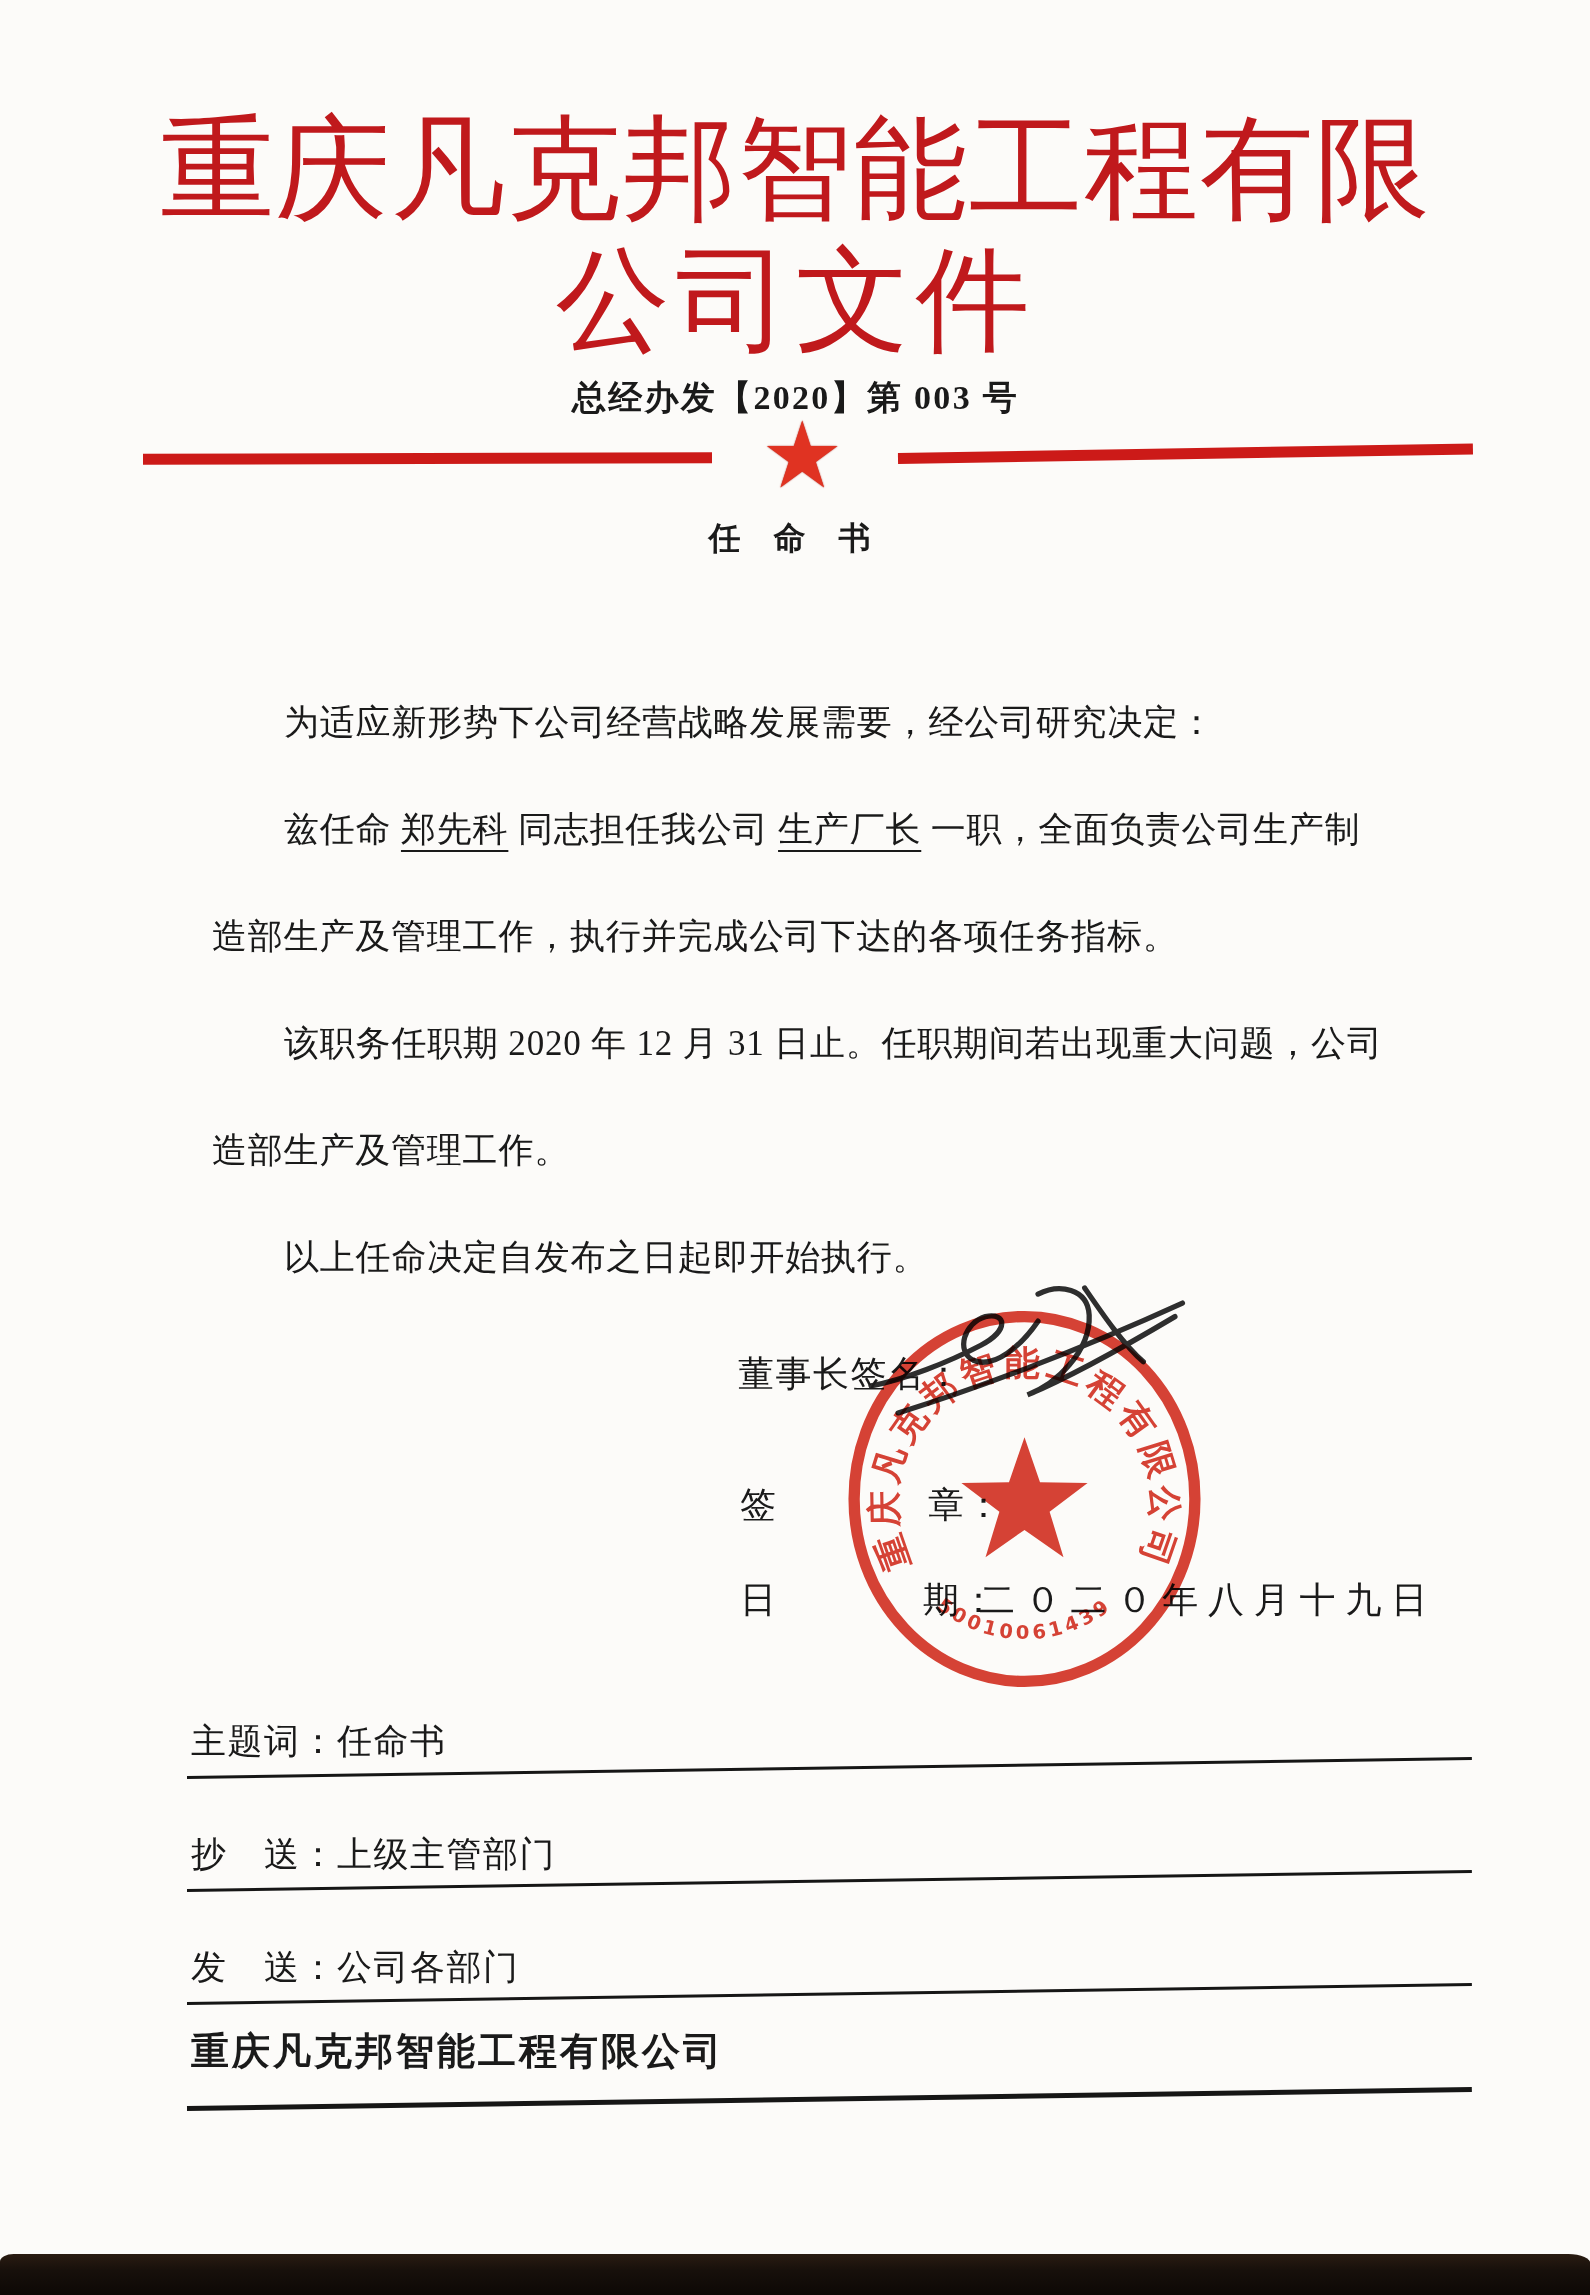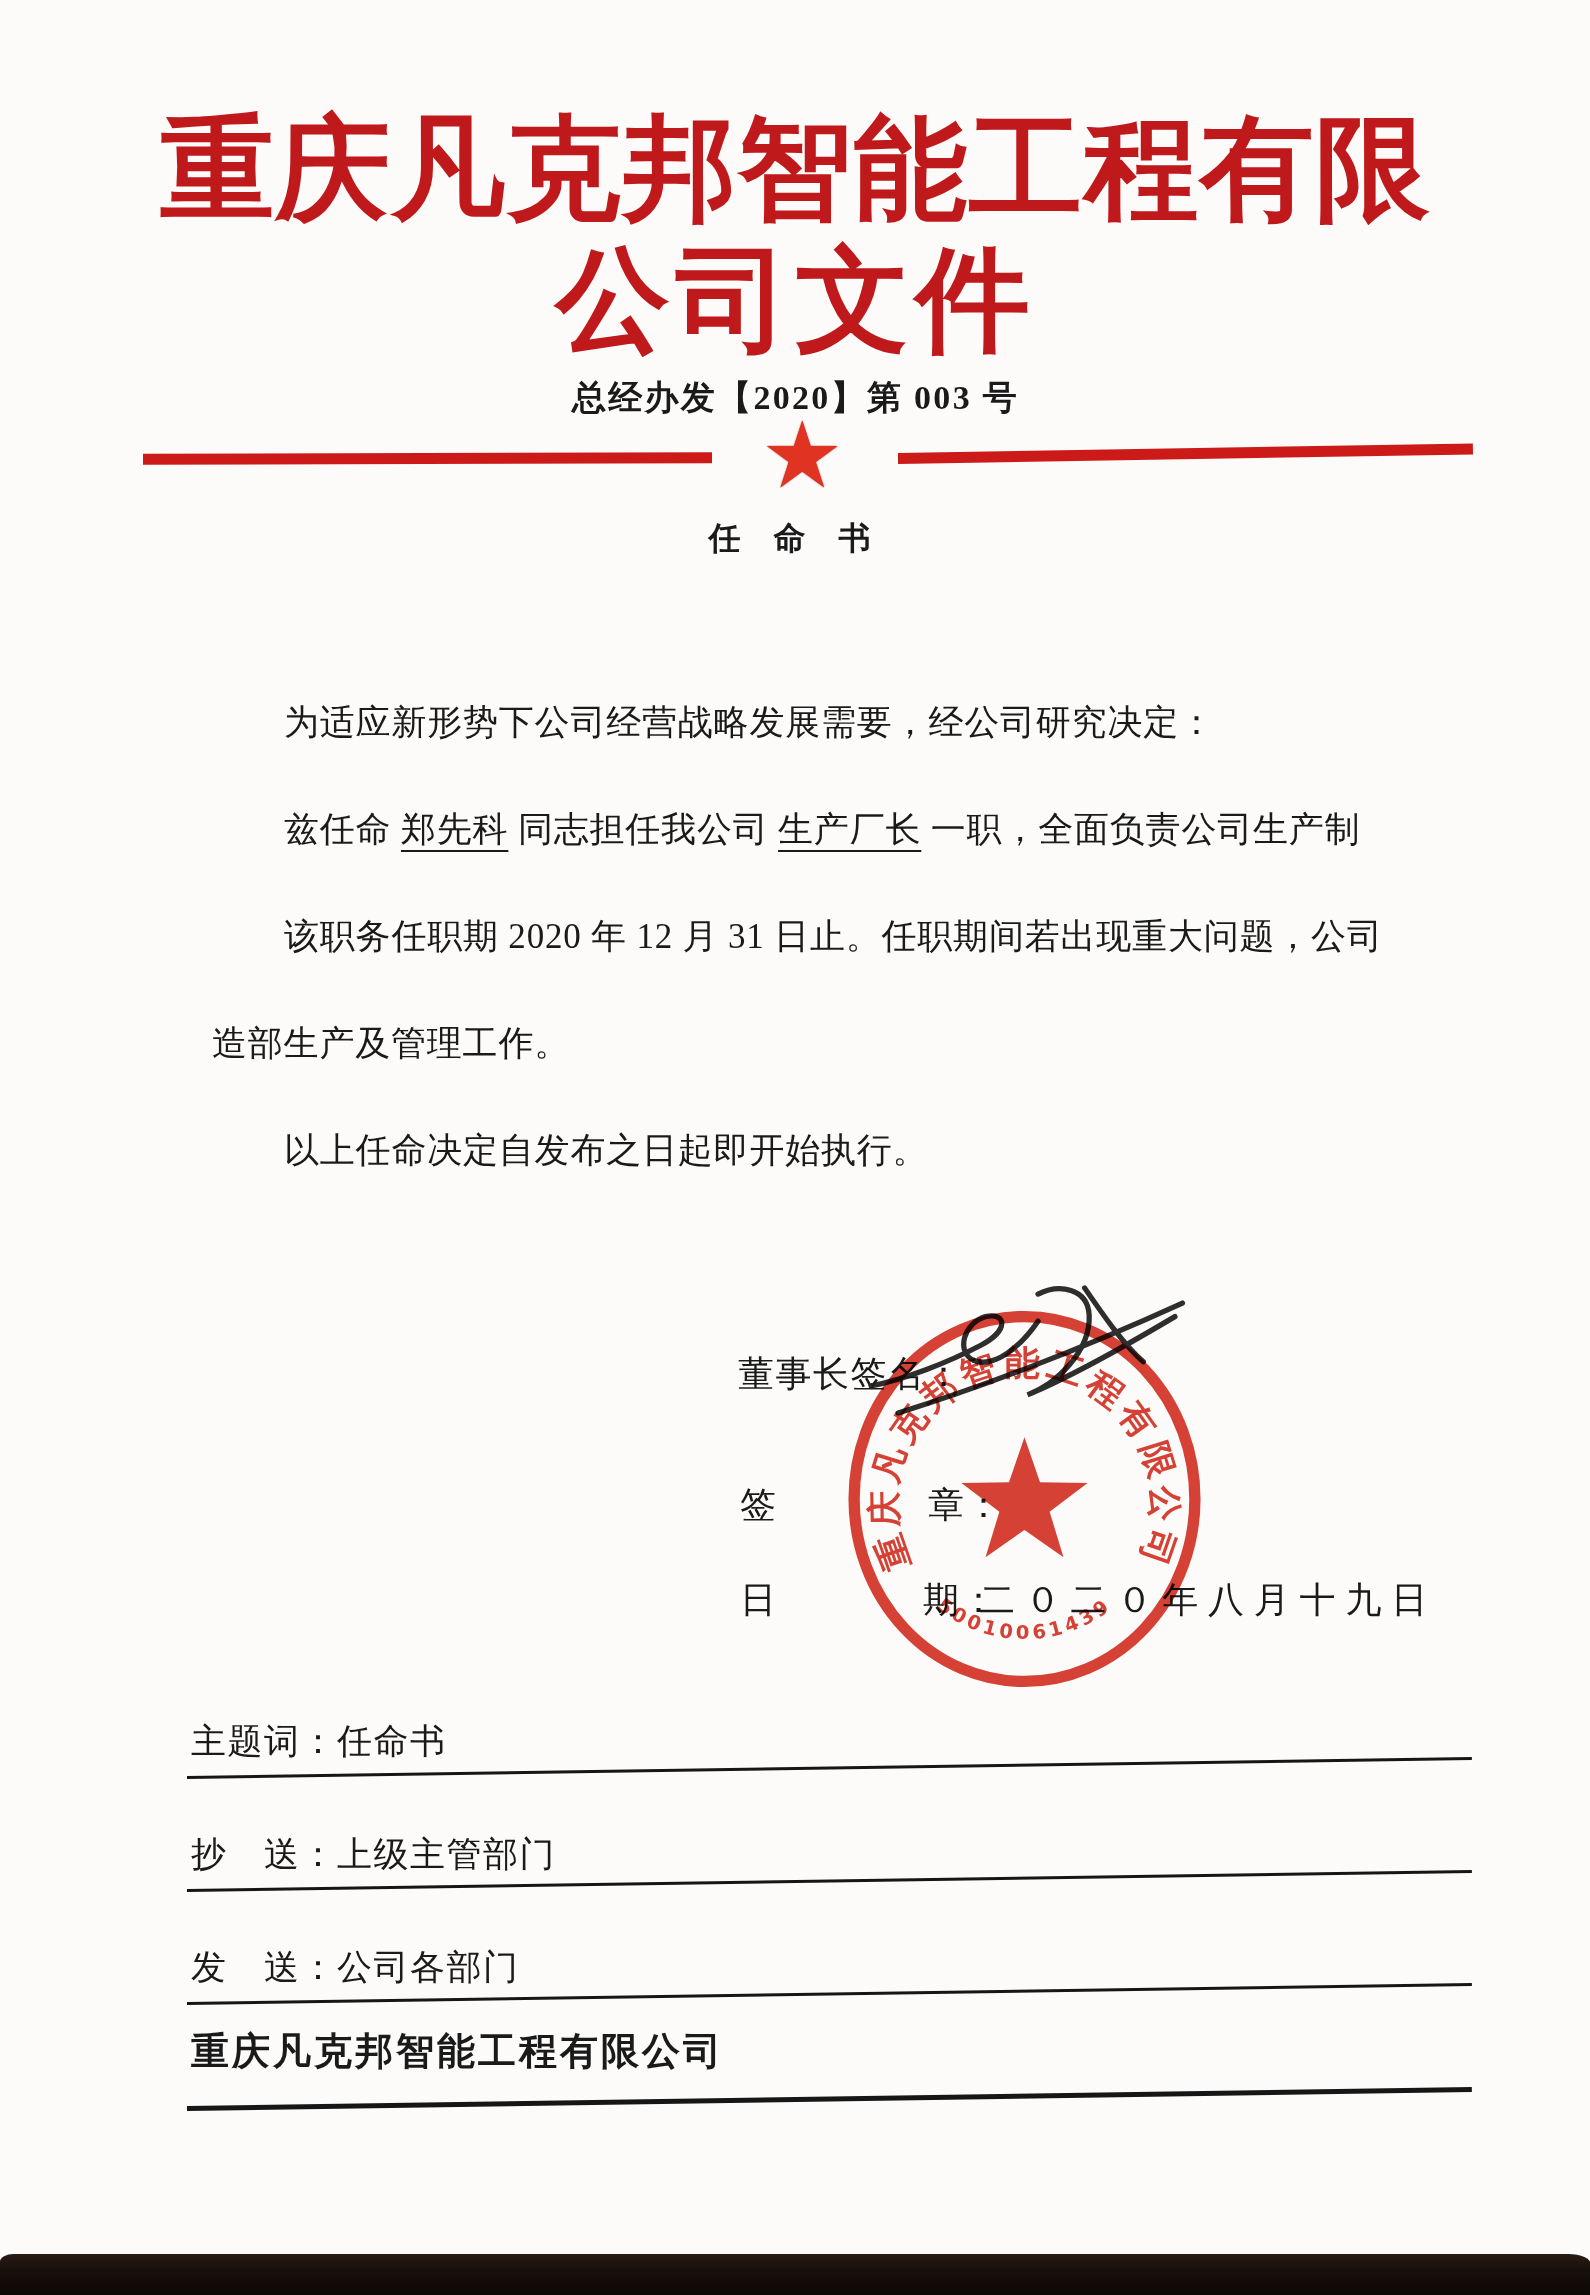--- a/index.html
+++ b/index.html
@@ -15,21 +15,21 @@
     width: 1591px;
     height: 2295px;
     background: #fcfbf9;
     overflow: hidden;
     font-family: "Liberation Serif", "DejaVu Serif", serif;
     color: var(--ink);
   }
   .title {
     position: absolute; left: 0; width: 100%;
     text-align: center;
-    font-weight: bold;
+    font-weight: normal;
     font-size: 114px;
     line-height: 1.1;
     color: var(--title-red);
     white-space: nowrap;
   }
   .title.l1 { top: 107px; letter-spacing: 1.5px; }
   .title.l2 { top: 238px; letter-spacing: 6px; }
   .docnum {
     position: absolute; top: 375px; left: 0; width: 100%;
     text-align: center;
@@ -134,20 +134,21 @@
 
   <div class="rule rule-left"></div>
   <span class="star">★</span>
   <div class="rule rule-right"></div>
 
   <div class="heading">任 命 书</div>
 
   <div class="body-block">
       <div class="body-line indent"><span>为适应新形势下公司经营战略发展需要，经公司研究决定：</span></div>
       <div class="body-line indent"><span>兹任命 </span><span class="seg-u">郑先科</span><span> 同志担任我公司 </span><span class="seg-u">生产厂长</span><span> 一职，全面负责公司生产制</span></div>
+      <div class="body-line"><span>造部生产及管理工作，执行并完成公司下达的各项任务指标。</span></div>
       <div class="body-line indent"><span>该职务任职期 2020 年 12 月 31 日止。任职期间若出现重大问题，公司</span></div>
       <div class="body-line"><span>造部生产及管理工作。</span></div>
       <div class="body-line indent"><span>以上任命决定自发布之日起即开始执行。</span></div>
     </div>
 
   <div class="sig-abs sig-chairman">董事长签名：</div>
   <span class="sig-abs sig-seal-w1">签</span>
   <span class="sig-abs sig-seal-w2">章：</span>
   <span class="sig-abs sig-date-w1">日</span>
   <span class="sig-abs sig-date-w2">期：</span>

